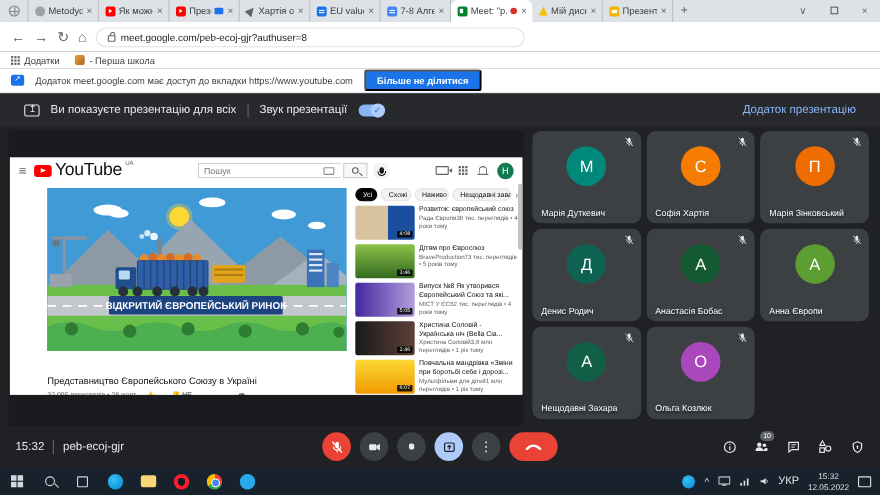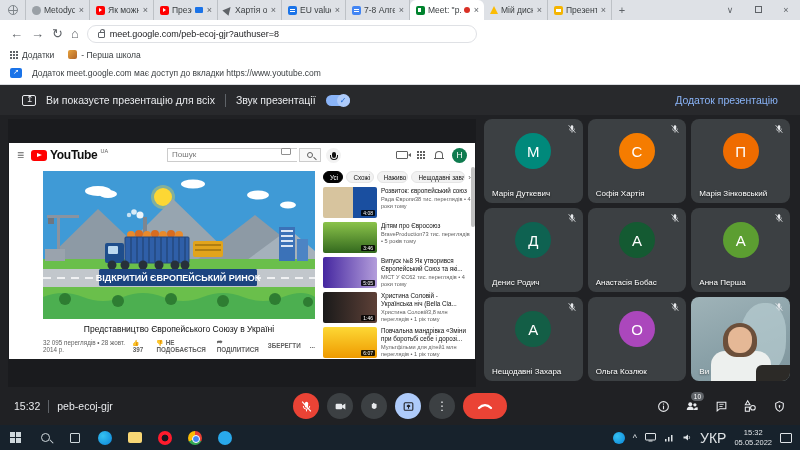--- a/index.html
+++ b/index.html
@@ -71,44 +71,44 @@
   .stage { flex:1; display:flex; gap:8px; padding:4px 10px 0 8px; }
   .sharearea { flex:1; background:#1a1b1e; position:relative; overflow:hidden; }
 
   
   .ytwin { position:absolute; left:1px; top:24px; width:466px; height:216px; background:#fff; color:#0f0f0f; overflow:hidden; }
   .ytheader { height:24px; display:flex; align-items:center; padding:0 8px; gap:7px; }
   .burger { font-size:12px; color:#606060; }
   .ytlogo { display:flex; align-items:center; gap:3px; }
   .ytmark { width:16px; height:11px; background:#f00; border-radius:3px; position:relative; }
   .ytmark:after { content:""; position:absolute; left:6px; top:3px; border-left:5px solid #fff; border-top:2.8px solid transparent; border-bottom:2.8px solid transparent; }
-  .ytword { font-weight:bold; font-size:12px; letter-spacing:-0.3px; }
+  .ytword { font-weight:normal; font-size:16px; letter-spacing:-0.3px; }
   .ytregion { font-size:5.5px; color:#606060; align-self:flex-start; }
-  .ytsearch { display:flex; align-items:flex-start; margin-left:52px; }
+  .ytsearch { display:flex; align-items:center; margin-left:52px; }
   .ytsearch input { width:130px; height:14px; border:1px solid #ccc; border-right:none; border-radius:1px 0 0 1px; font-size:8px; padding:0 4px; color:#333; outline:none; }
   .kbd { width:10px; height:7px; border:1px solid #909090; border-radius:1px; margin-left:-16px; margin-right:8px; }
   .ytsearchbtn { width:22px; height:14px; background:#f8f8f8; border:1px solid #ccc; display:flex; align-items:center; justify-content:center; }
   .mag { width:6px; height:6px; border:1px solid #606060; border-radius:50%; position:relative; }
   .mag:after { content:""; position:absolute; left:5px; top:5px; width:4px; border-top:1px solid #606060; transform:rotate(45deg); }
   .ytmic { width:15px; height:15px; border-radius:50%; background:#f2f2f2; margin-left:5px; display:flex; align-items:center; justify-content:center; }
   .micg { width:4px; height:6px; background:#111; border-radius:2px; position:relative; }
   .micg:after { content:""; position:absolute; left:-2px; top:3px; width:6px; height:4px; border:1px solid #111; border-top:none; border-radius:0 0 4px 4px; }
   .ythead-right { margin-left:auto; display:flex; align-items:center; gap:9px; }
   .cam-ic { width:12px; height:8px; border:1px solid #606060; border-radius:1px; position:relative; }
   .cam-ic:after { content:""; position:absolute; right:-4px; top:1px; border-right:3px solid #606060; border-top:2px solid transparent; border-bottom:2px solid transparent; }
   .grid9 { width:9px; height:9px; display:grid; grid-template-columns:repeat(3,2px); grid-gap:1px; }
   .grid9 i { width:2px; height:2px; background:#606060; }
   .bell { width:8px; height:8px; border:1px solid #606060; border-radius:4px 4px 0 0; border-bottom:none; position:relative; }
   .bell:after { content:""; position:absolute; left:-2px; bottom:0; width:10px; border-top:1px solid #606060; }
   .ytavatar { width:15px; height:15px; border-radius:50%; background:#0f7b4f; color:#fff; font-size:8.5px; display:flex; align-items:center; justify-content:center; }
 
   .ytbody { display:flex; padding:4px 6px 0 34px; gap:8px; }
   .ytmain { width:272px; }
   .player { width:272px; height:148px; position:relative; background:#3f9ad6; }
-  .yttitle { font-size:8.5px; margin-top:5px; color:#0f0f0f; white-space:nowrap; overflow:hidden;text-align:center; }
+  .yttitle { font-size:8.5px; margin-top:22px; color:#0f0f0f; white-space:nowrap; overflow:hidden; }
   .ytmeta { display:flex; align-items:center; margin-top:4px; font-size:6.3px; color:#606060; }
   .ytactions { margin-left:auto; display:flex; gap:9px; font-weight:bold; font-size:6.3px; align-items:center; }
   .thumbup:before { content:"👍"; font-size:6px; }
   .thumbdn:before { content:"👎"; font-size:6px; }
   .sharearrow:before { content:"➦"; font-size:7px; }
 
   .ytside { width:148px; font-size:6.3px; }
   .chips { display:flex; gap:3px; align-items:center; margin-bottom:4px; }
   .chip { padding:1.5px 6px; border-radius:8px; background:#f2f2f2; border:1px solid #e5e5e5; color:#0f0f0f; white-space:nowrap; overflow:hidden; }
   .chip.dark { background:#030303; color:#fff; border-color:#030303; }
@@ -261,20 +261,21 @@
     </span>
     <span class="bm">
       <span class="bm-av"></span>
       <span>- Перша школа</span>
     </span>
   </div>
 
   <div class="notif">
     <span class="notif-ic"></span>
     <span>Додаток meet.google.com має доступ до вкладки https://www.youtube.com</span>
+    <button class="btn-blue">Більше не ділитися</button>
   </div>
 
   <div class="meet">
 
     <div class="banner">
       <span class="present-ic"></span>
       <span>Ви показуєте презентацію для всіх</span>
       <span class="vdiv"></span>
       <span>Звук презентації</span>
       <span class="toggle"></span>
@@ -499,21 +500,21 @@
           <div class="pname">Анастасія Бобас</div>
         </div>
         <div class="tile">
           <svg class="micoff" viewBox="0 0 24 24">
               <rect x="9" y="3" width="6" height="11" rx="3" fill="#e8eaed"></rect>
               <path d="M6 11a6 6 0 0 0 12 0" stroke="#e8eaed" stroke-width="1.6" fill="none"></path>
               <line x1="12" y1="17" x2="12" y2="21" stroke="#e8eaed" stroke-width="1.6"></line>
               <line x1="4" y1="3" x2="20" y2="21" stroke="#e8eaed" stroke-width="2"></line>
             </svg>
           <div class="pavatar" style="background:#5c9e31">А</div>
-          <div class="pname">Анна Перша</div>
+          <div class="pname">Анна Європи</div>
         </div>
         <div class="tile">
           <svg class="micoff" viewBox="0 0 24 24">
               <rect x="9" y="3" width="6" height="11" rx="3" fill="#e8eaed"></rect>
               <path d="M6 11a6 6 0 0 0 12 0" stroke="#e8eaed" stroke-width="1.6" fill="none"></path>
               <line x1="12" y1="17" x2="12" y2="21" stroke="#e8eaed" stroke-width="1.6"></line>
               <line x1="4" y1="3" x2="20" y2="21" stroke="#e8eaed" stroke-width="2"></line>
             </svg>
           <div class="pavatar" style="background:#135e46">А</div>
           <div class="pname">Нещодавні Захара</div>
@@ -522,36 +523,20 @@
           <svg class="micoff" viewBox="0 0 24 24">
               <rect x="9" y="3" width="6" height="11" rx="3" fill="#e8eaed"></rect>
               <path d="M6 11a6 6 0 0 0 12 0" stroke="#e8eaed" stroke-width="1.6" fill="none"></path>
               <line x1="12" y1="17" x2="12" y2="21" stroke="#e8eaed" stroke-width="1.6"></line>
               <line x1="4" y1="3" x2="20" y2="21" stroke="#e8eaed" stroke-width="2"></line>
             </svg>
           <div class="pavatar" style="background:#ab47bc">О</div>
           <div class="pname">Ольга Козлюк</div>
         </div>
 
-        <div class="tile you-tile">
-          <svg class="micoff" viewBox="0 0 24 24">
-              <rect x="9" y="3" width="6" height="11" rx="3" fill="#e8eaed"></rect>
-              <path d="M6 11a6 6 0 0 0 12 0" stroke="#e8eaed" stroke-width="1.6" fill="none"></path>
-              <line x1="12" y1="17" x2="12" y2="21" stroke="#e8eaed" stroke-width="1.6"></line>
-              <line x1="4" y1="3" x2="20" y2="21" stroke="#e8eaed" stroke-width="2"></line>
-            </svg>
-          <div class="you-shadow"></div>
-          <div class="you-person">
-            <div class="you-body"></div>
-            <div class="you-hair"></div>
-            <div class="you-face"></div>
-          </div>
-          <div class="you-desk"></div>
-          <div class="pname">Ви</div>
-        </div>
       </div>
     </div>
 
     <div class="controls">
       <div class="cleft">
         <span>15:32</span>
         <span class="vdiv"></span>
         <span>peb-ecoj-gjr</span>
       </div>
       <div class="ccenter">
@@ -670,21 +655,21 @@
         </svg>
       <svg width="10" height="9" viewBox="0 0 20 18">
           <rect x="2" y="12" width="3" height="5" fill="#dfe3e6"></rect>
           <rect x="8" y="8" width="3" height="9" fill="#dfe3e6"></rect>
           <rect x="14" y="4" width="3" height="13" fill="#dfe3e6"></rect>
         </svg>
       <svg width="10" height="9" viewBox="0 0 20 18">
           <path d="M3 7h4l5-4v12l-5-4H3z" fill="#dfe3e6"></path>
           <path d="M14 6a5 5 0 0 1 0 6" stroke="#dfe3e6" stroke-width="1.6" fill="none"></path>
         </svg>
-      <span style="font-size:14px;">УКР</span>
+      <span style="font-size:10px;">УКР</span>
       <span class="clock">
         <span>15:32</span><br>
-        <span>05.05.2022</span>
+        <span>12.05.2022</span>
       </span>
       <span class="notifpane"></span>
     </span>
   </div>
 </div>
 
 </body></html>

